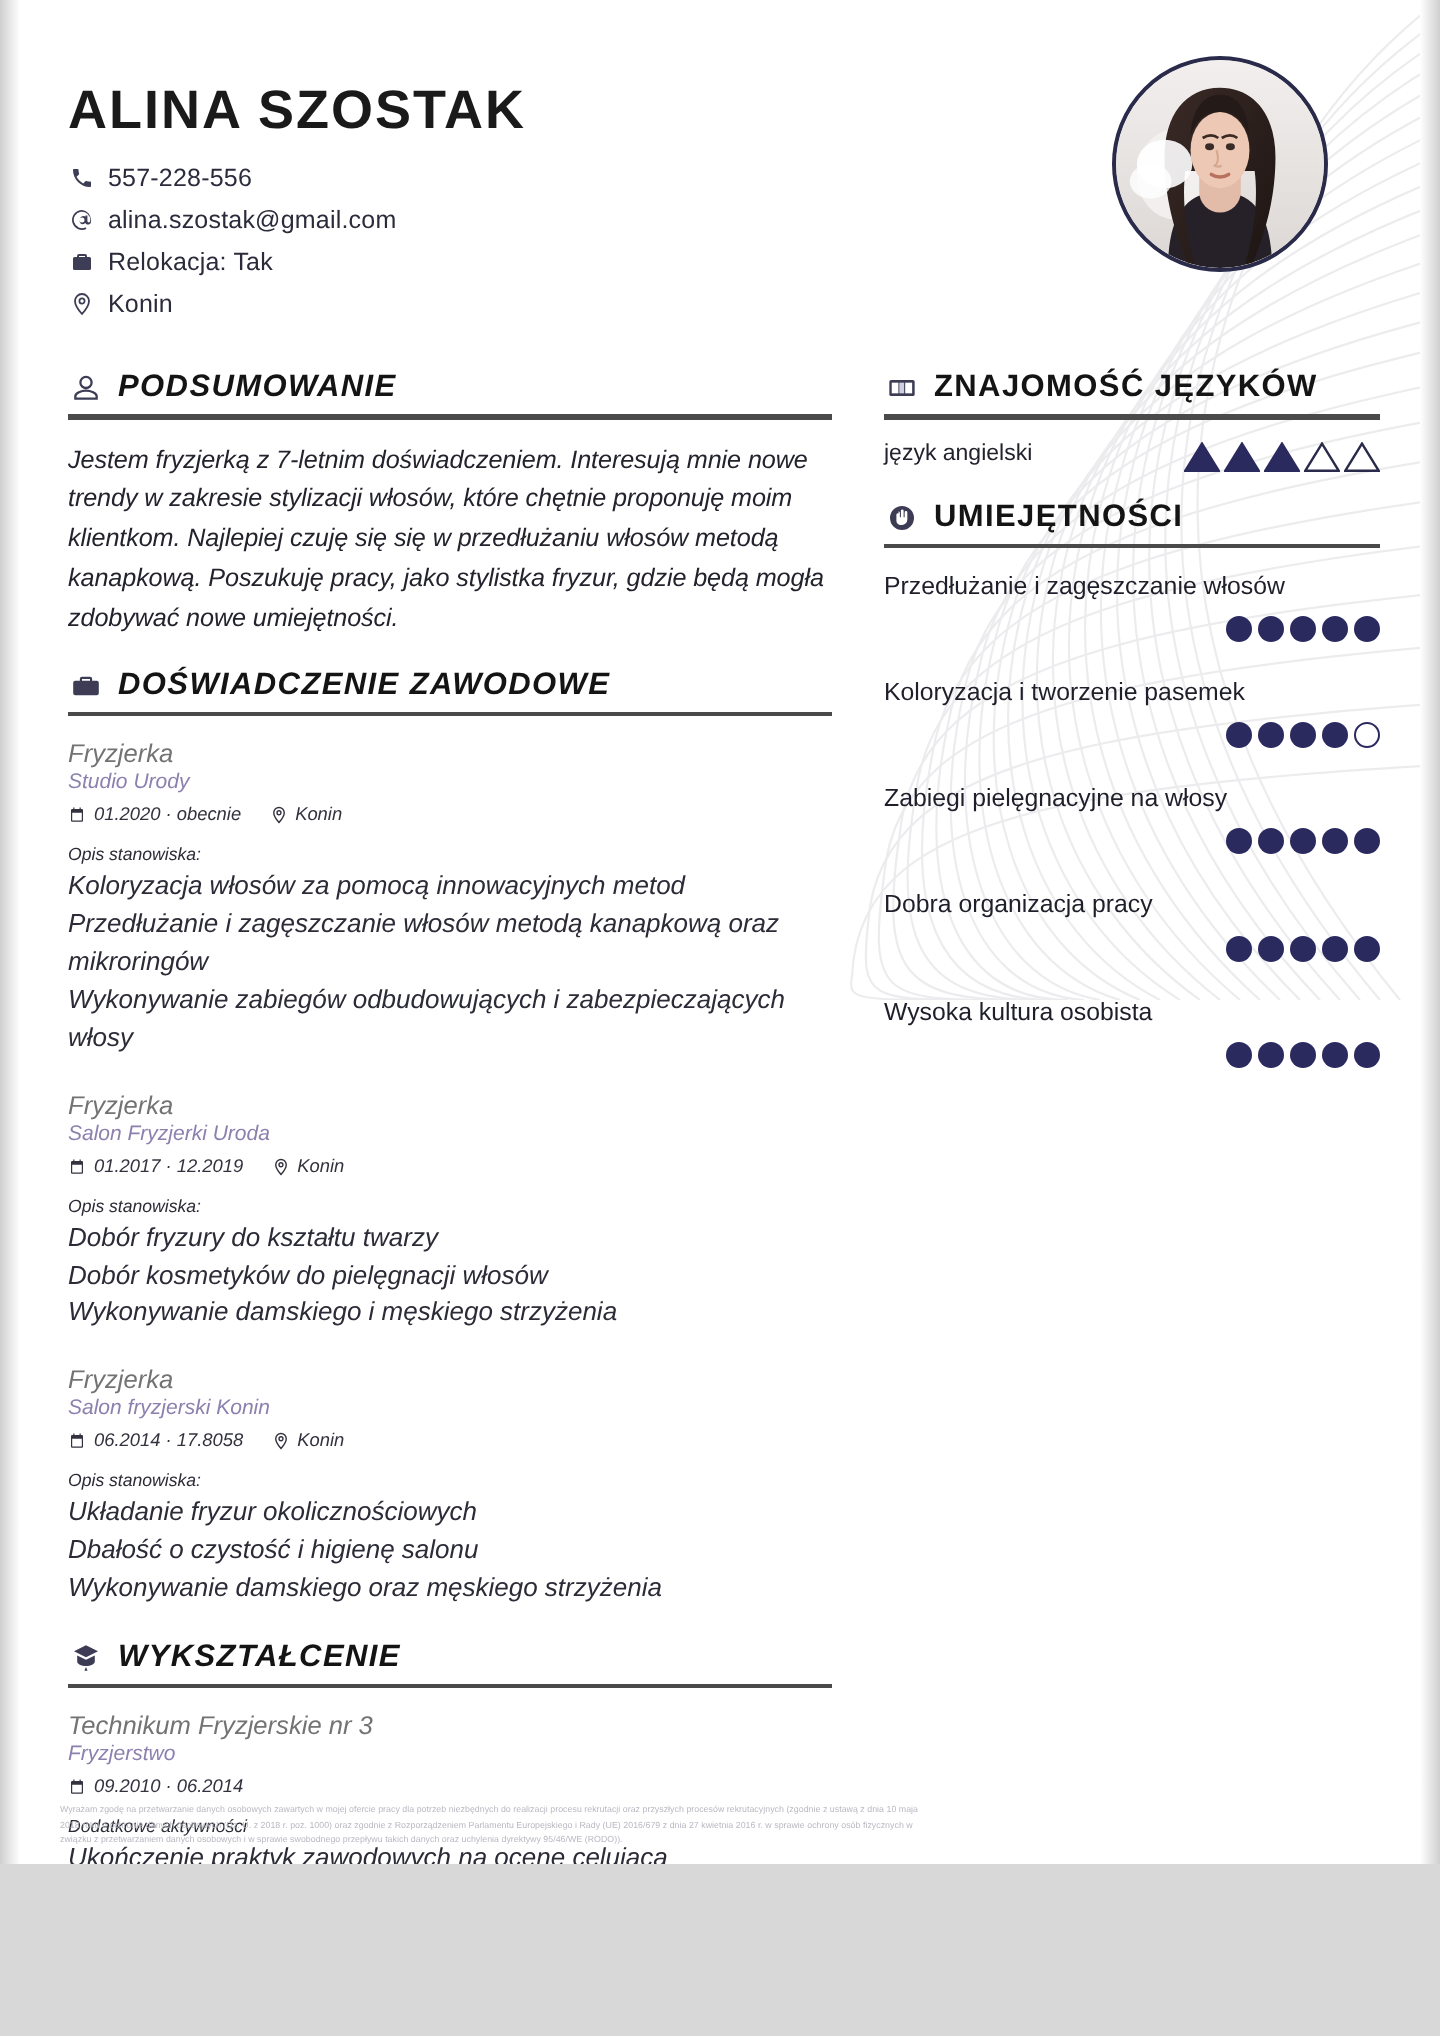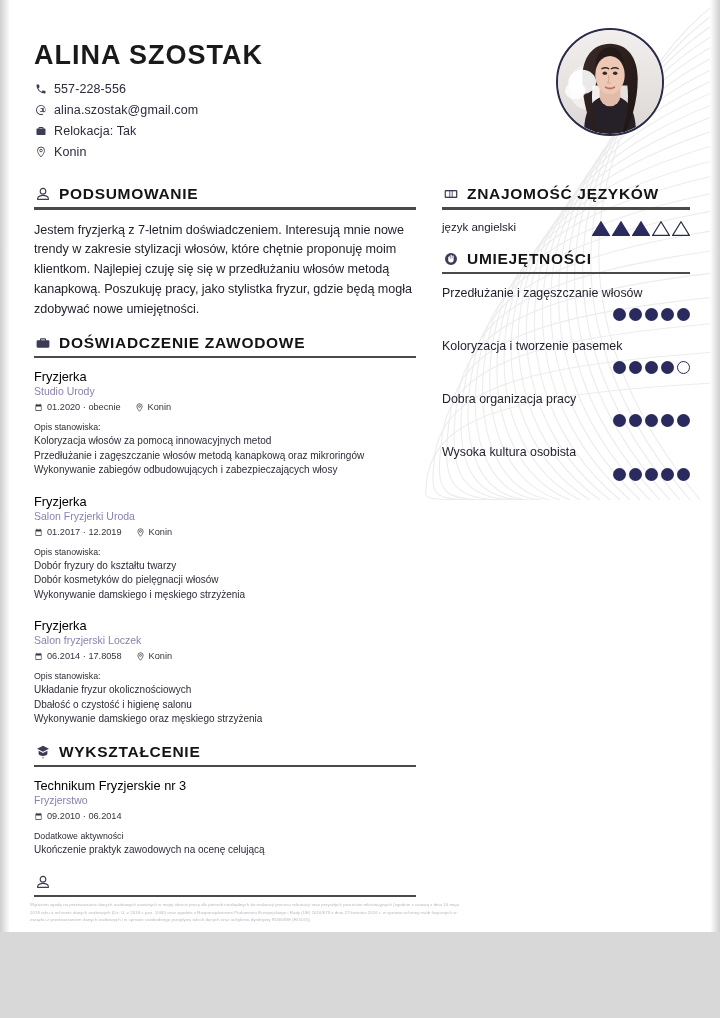--- a/index.html
+++ b/index.html
@@ -53,21 +53,21 @@
     position: absolute; top: 28px; right: 22px;
     width: 108px; height: 108px; border-radius: 50%;
     border: 2.5px solid #2a2a4a;
     overflow: hidden;
     background: #e9e6e4;
   }
   #photo-wrap svg { display:block; width:100%; height:100%; }
 
   
   #cols { display: flex; gap: 26px; }
-  #left-col  { width: 382px; flex: 0 0 382px; }
+  #left-col  { width: 382px; flex: 0 0 382px; font-style: italic; }
   #right-col { width: 248px; flex: 0 0 248px; padding-top: 0; }
 
   
   .sec-head {
     display: flex; align-items: center; gap: 8px;
     margin-bottom: 4px;
   }
   .sec-head .si { width: 17px; height: 17px; flex:0 0 17px; display:flex; align-items:center; justify-content:center; }
   .sec-head .si svg { width: 16px; height: 16px; fill: #3c3c55; }
   .sec-title {
@@ -78,27 +78,27 @@
   .sec-block { margin-bottom: 14px; }
 
   
   #summary-text {
     font-size: 12.6px; line-height: 1.58; color: #23232e;
     letter-spacing: -.05px;
   }
 
   
   .entry { margin-bottom: 16px; }
-  .entry-title { font-size: 12.8px; color: #000000; margin-bottom: 1px; }
+  .entry-title { font-size: 12.8px; color: #737373; margin-bottom: 1px; }
   .entry-org   { font-size: 10.5px; color: #8c80ae; margin-bottom: 5px; }
   .entry-meta  { display: flex; align-items: center; gap: 14px; margin-bottom: 10px; }
   .meta-item   { display: flex; align-items: flex-end; gap: 4px; font-size: 9.2px; color: #33333f; }
   .meta-item svg { width: 9px; height: 9px; fill: #33333f; }
   .entry-desc-head { font-size: 8.8px; color: #2c2c38; margin-bottom: 2px; }
-  .entry-desc-line { font-size: 10px; color: #2c2c38; line-height: 1.45; }
+  .entry-desc-line { font-size: 13px; color: #2c2c38; line-height: 1.45; }
 
   
   .lang-row {
     display: flex; justify-content: space-between;
     margin-bottom: 6px;
   }
   .lang-name { font-size: 11.5px; color: #22222e; }
   .rating-tri { display: flex; gap: 2px; }
   .tri-wrap { position: relative; width: 18px; height: 15px; }
   .tri-wrap svg { display:block; width:18px; height:15px; }
@@ -303,21 +303,21 @@
                     <span>Konin</span>
                   </div>
                 </div>
                 <div class="entry-desc-head">Opis stanowiska:</div>
                 <div class="entry-desc-line">Dobór fryzury do kształtu twarzy</div>
                 <div class="entry-desc-line">Dobór kosmetyków do pielęgnacji włosów</div>
                 <div class="entry-desc-line">Wykonywanie damskiego i męskiego strzyżenia</div>
               </div>
               <div class="entry">
                 <div class="entry-title">Fryzjerka</div>
-                <div class="entry-org">Salon fryzjerski Loczek</div>
+                <div class="entry-org">Salon fryzjerski Konin</div>
                 <div class="entry-meta">
                   <div class="meta-item">
                     <svg viewBox="0 0 24 24">
                       <path d="M7 2v2H5.5A1.5 1.5 0 0 0 4 5.5v14A1.5 1.5 0 0 0 5.5 21h13a1.5 1.5 0 0 0 1.5-1.5v-14A1.5 1.5 0 0 0 18.5 4H17V2h-1.6v2H8.6V2zm-1.4 7h12.8v10.4H5.6z"></path>
                     </svg>
                     <span>06.2014 · 17.8058</span>
                   </div>
                   <div class="meta-item">
                     <svg viewBox="0 0 24 24">
                       <path d="M12 2a7 7 0 0 0-7 7c0 5.2 7 13 7 13s7-7.8 7-13a7 7 0 0 0-7-7zm0 9.6A2.6 2.6 0 1 1 14.6 9 2.6 2.6 0 0 1 12 11.6z" fill="none" stroke="#33333f" stroke-width="1.9"></path>
@@ -449,20 +449,30 @@
                 <div class="skill-name">Koloryzacja i tworzenie pasemek</div>
                 <div class="dots">
                   <span class="dot"></span>
                   <span class="dot"></span>
                   <span class="dot"></span>
                   <span class="dot"></span>
                   <span class="dot empty"></span>
                 </div>
               </div>
               <div class="skill">
+                <div class="skill-name">Zabiegi pielęgnacyjne na włosy</div>
+                <div class="dots">
+                  <span class="dot"></span>
+                  <span class="dot"></span>
+                  <span class="dot"></span>
+                  <span class="dot"></span>
+                  <span class="dot"></span>
+                </div>
+              </div>
+              <div class="skill">
                 <div class="skill-name">Dobra organizacja pracy</div>
                 <div class="dots">
                   <span class="dot"></span>
                   <span class="dot"></span>
                   <span class="dot"></span>
                   <span class="dot"></span>
                   <span class="dot"></span>
                 </div>
               </div>
               <div class="skill">

